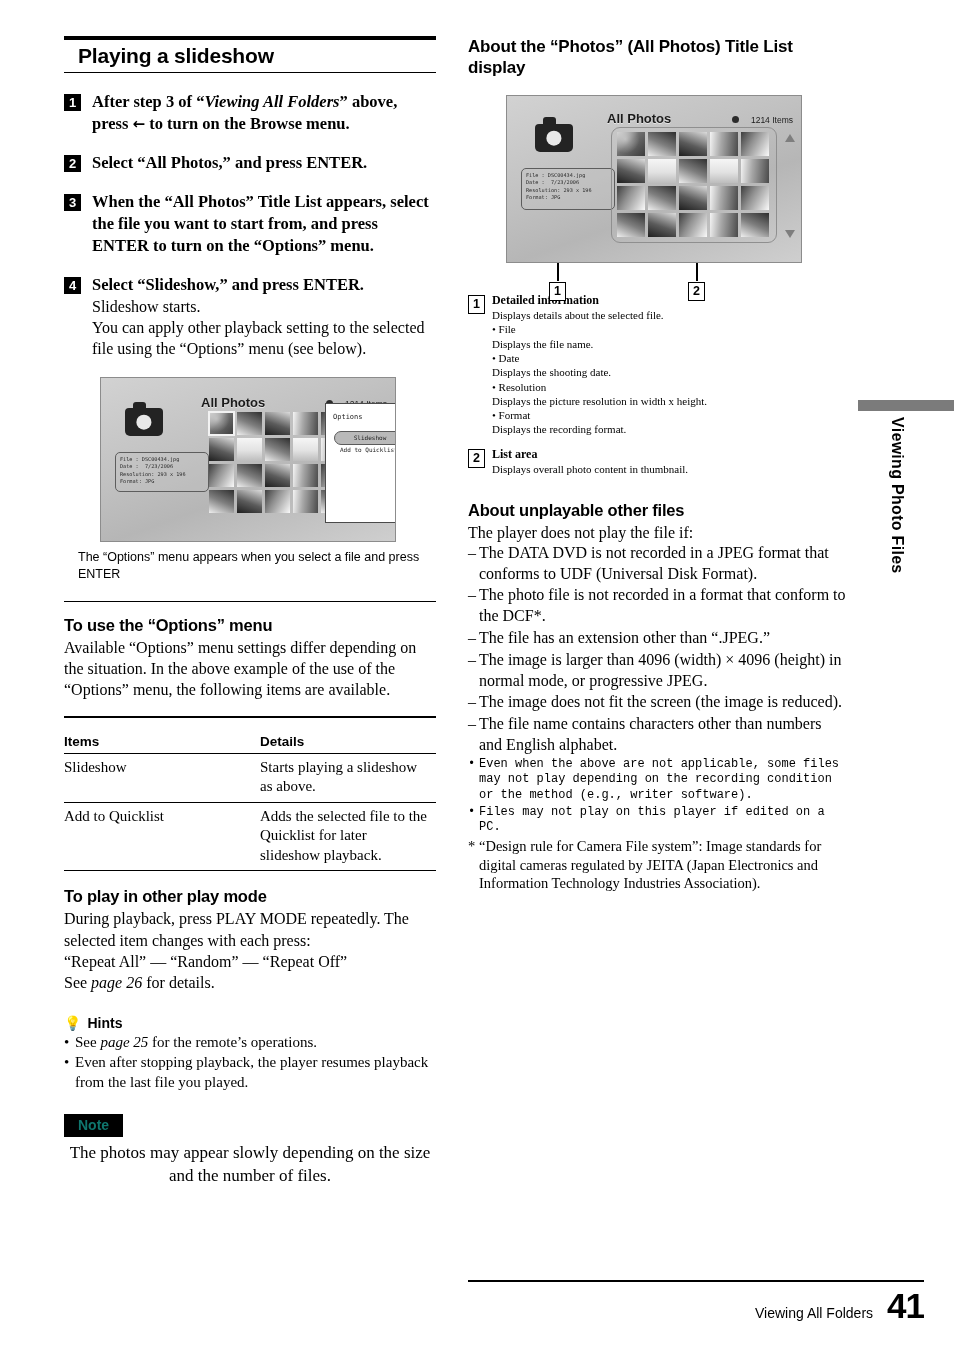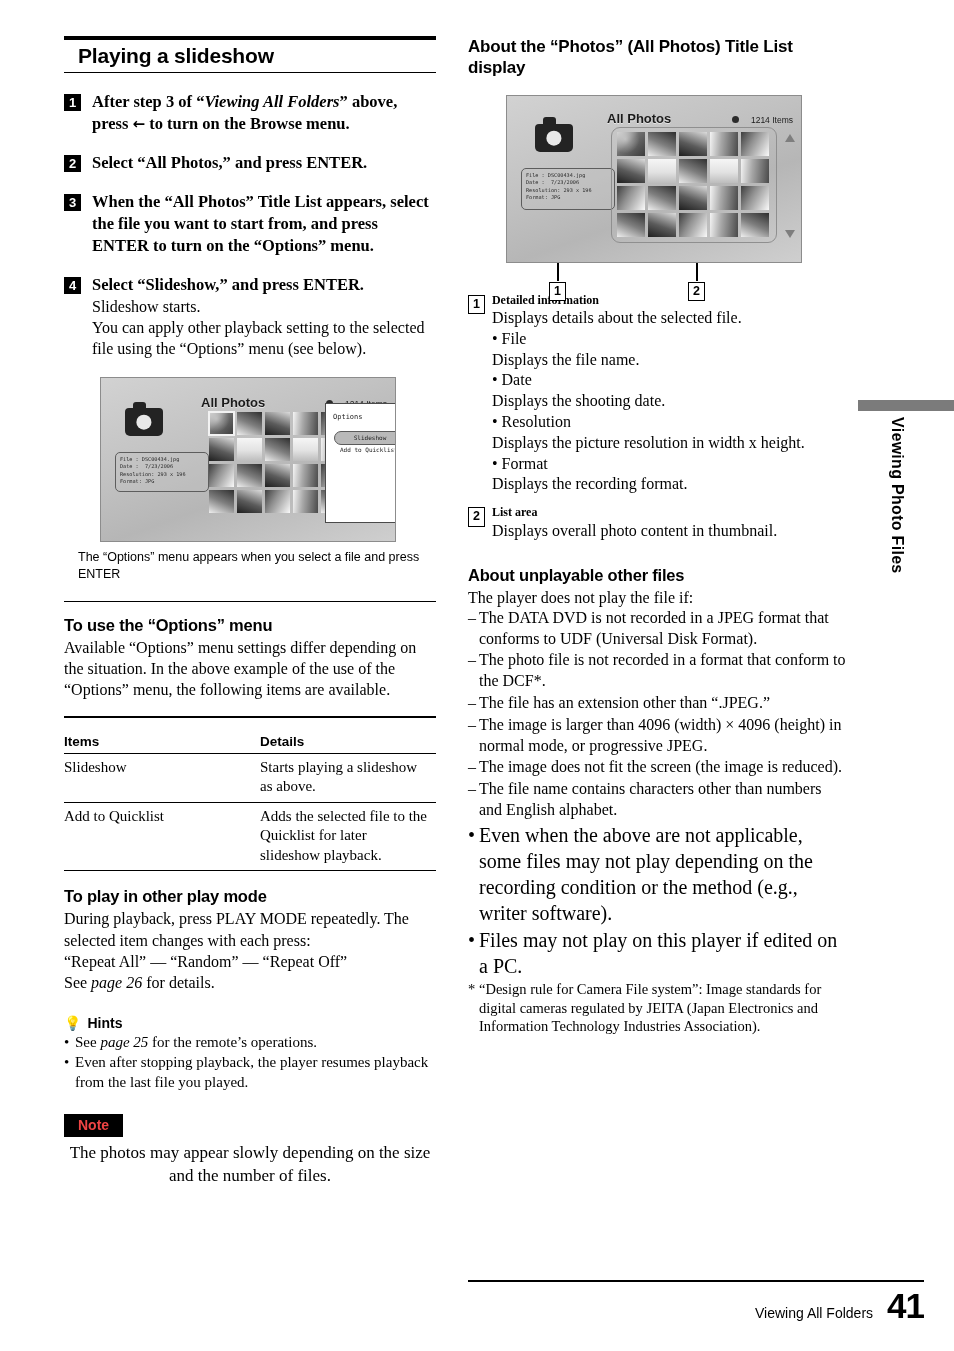--- a/index.html
+++ b/index.html
@@ -302,21 +302,21 @@
     content: "\2022";
     position: absolute;
     left: 0;
     top: 0;
   }
   ul.dashes li::before { content: "\2013"; }
   ul.stars li::before { content: "*"; }
   .note-badge {
     display: inline-block;
     background: #000;
-    color: #ef4444;
+    color: #0f766e;
     font-family: "Liberation Sans", sans-serif;
     font-weight: bold;
     font-size: 14px;
     padding: 3px 14px 4px 14px;
     margin-bottom: 5px;
   }
 
   
   .callout-box {
     display: inline-block;
@@ -342,21 +342,21 @@
     margin-top: 10px;
   }
   .callout-item .callout-box { margin-right: 7px; margin-top: 2px; }
   .callout-item .ci-body { flex: 1 1 auto; }
   .ci-head {
     font-weight: bold;
     font-size: 12px;
     line-height: 1.3;
   }
   .ci-lines {
-    font-size: 16px;
+    font-size: 11px;
     line-height: 1.3;
   }
 
   
   .side-tab {
     position: absolute;
     right: 0;
     top: 400px;
     width: 96px;
     text-align: center;
@@ -622,21 +622,21 @@
 
     <ul class="bullets dashes" style="font-size:16px;line-height:1.3;">
       <li>The DATA DVD is not recorded in a JPEG format that conforms to UDF (Universal Disk Format).</li>
       <li>The photo file is not recorded in a format that conform to the DCF*.</li>
       <li>The file has an extension other than “.JPEG.”</li>
       <li>The image is larger than 4096 (width) × 4096 (height) in normal mode, or progressive JPEG.</li>
       <li>The image does not fit the screen (the image is reduced).</li>
       <li>The file name contains characters other than numbers and English alphabet.</li>
     </ul>
 
-    <ul class="bullets" style="font-size:20px;line-height:1.3;">
+    <ul class="bullets" style="font-size:12px;line-height:1.3;font-family:Liberation Mono, monospace;">
       <li>Even when the above are not applicable, some files may not play depending on the recording condition or the method (e.g., writer software).</li>
       <li>Files may not play on this player if edited on a PC.</li>
     </ul>
 
     <ul class="bullets stars" style="font-size:14.5px;line-height:1.3;">
       <li>“Design rule for Camera File system”: Image standards for digital cameras regulated by JEITA (Japan Electronics and Information Technology Industries Association).</li>
     </ul>
 
   </div>
 

